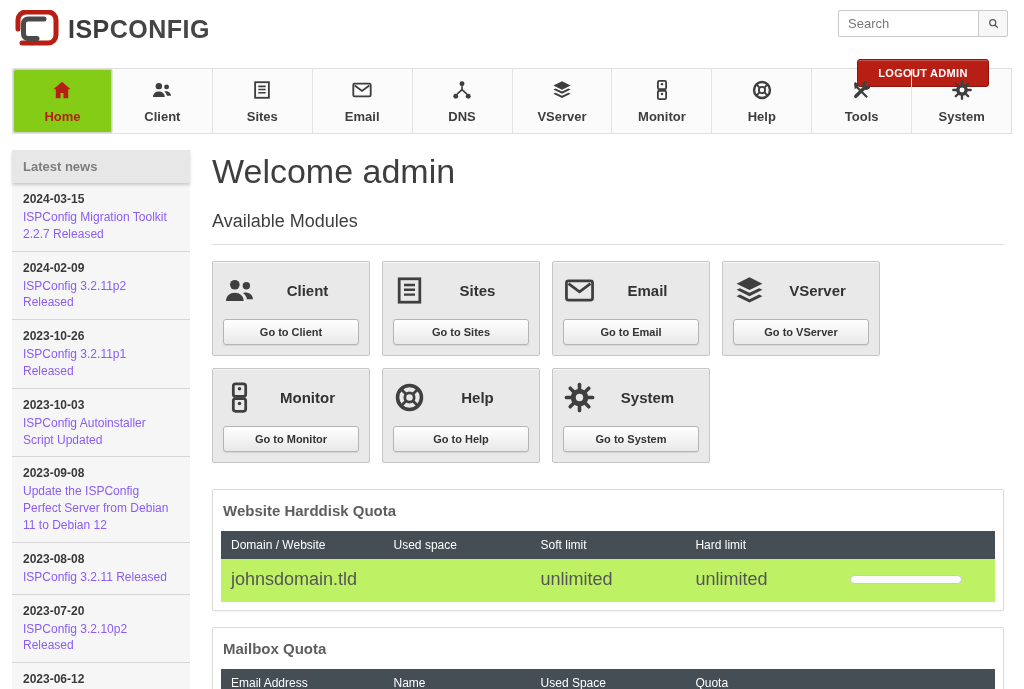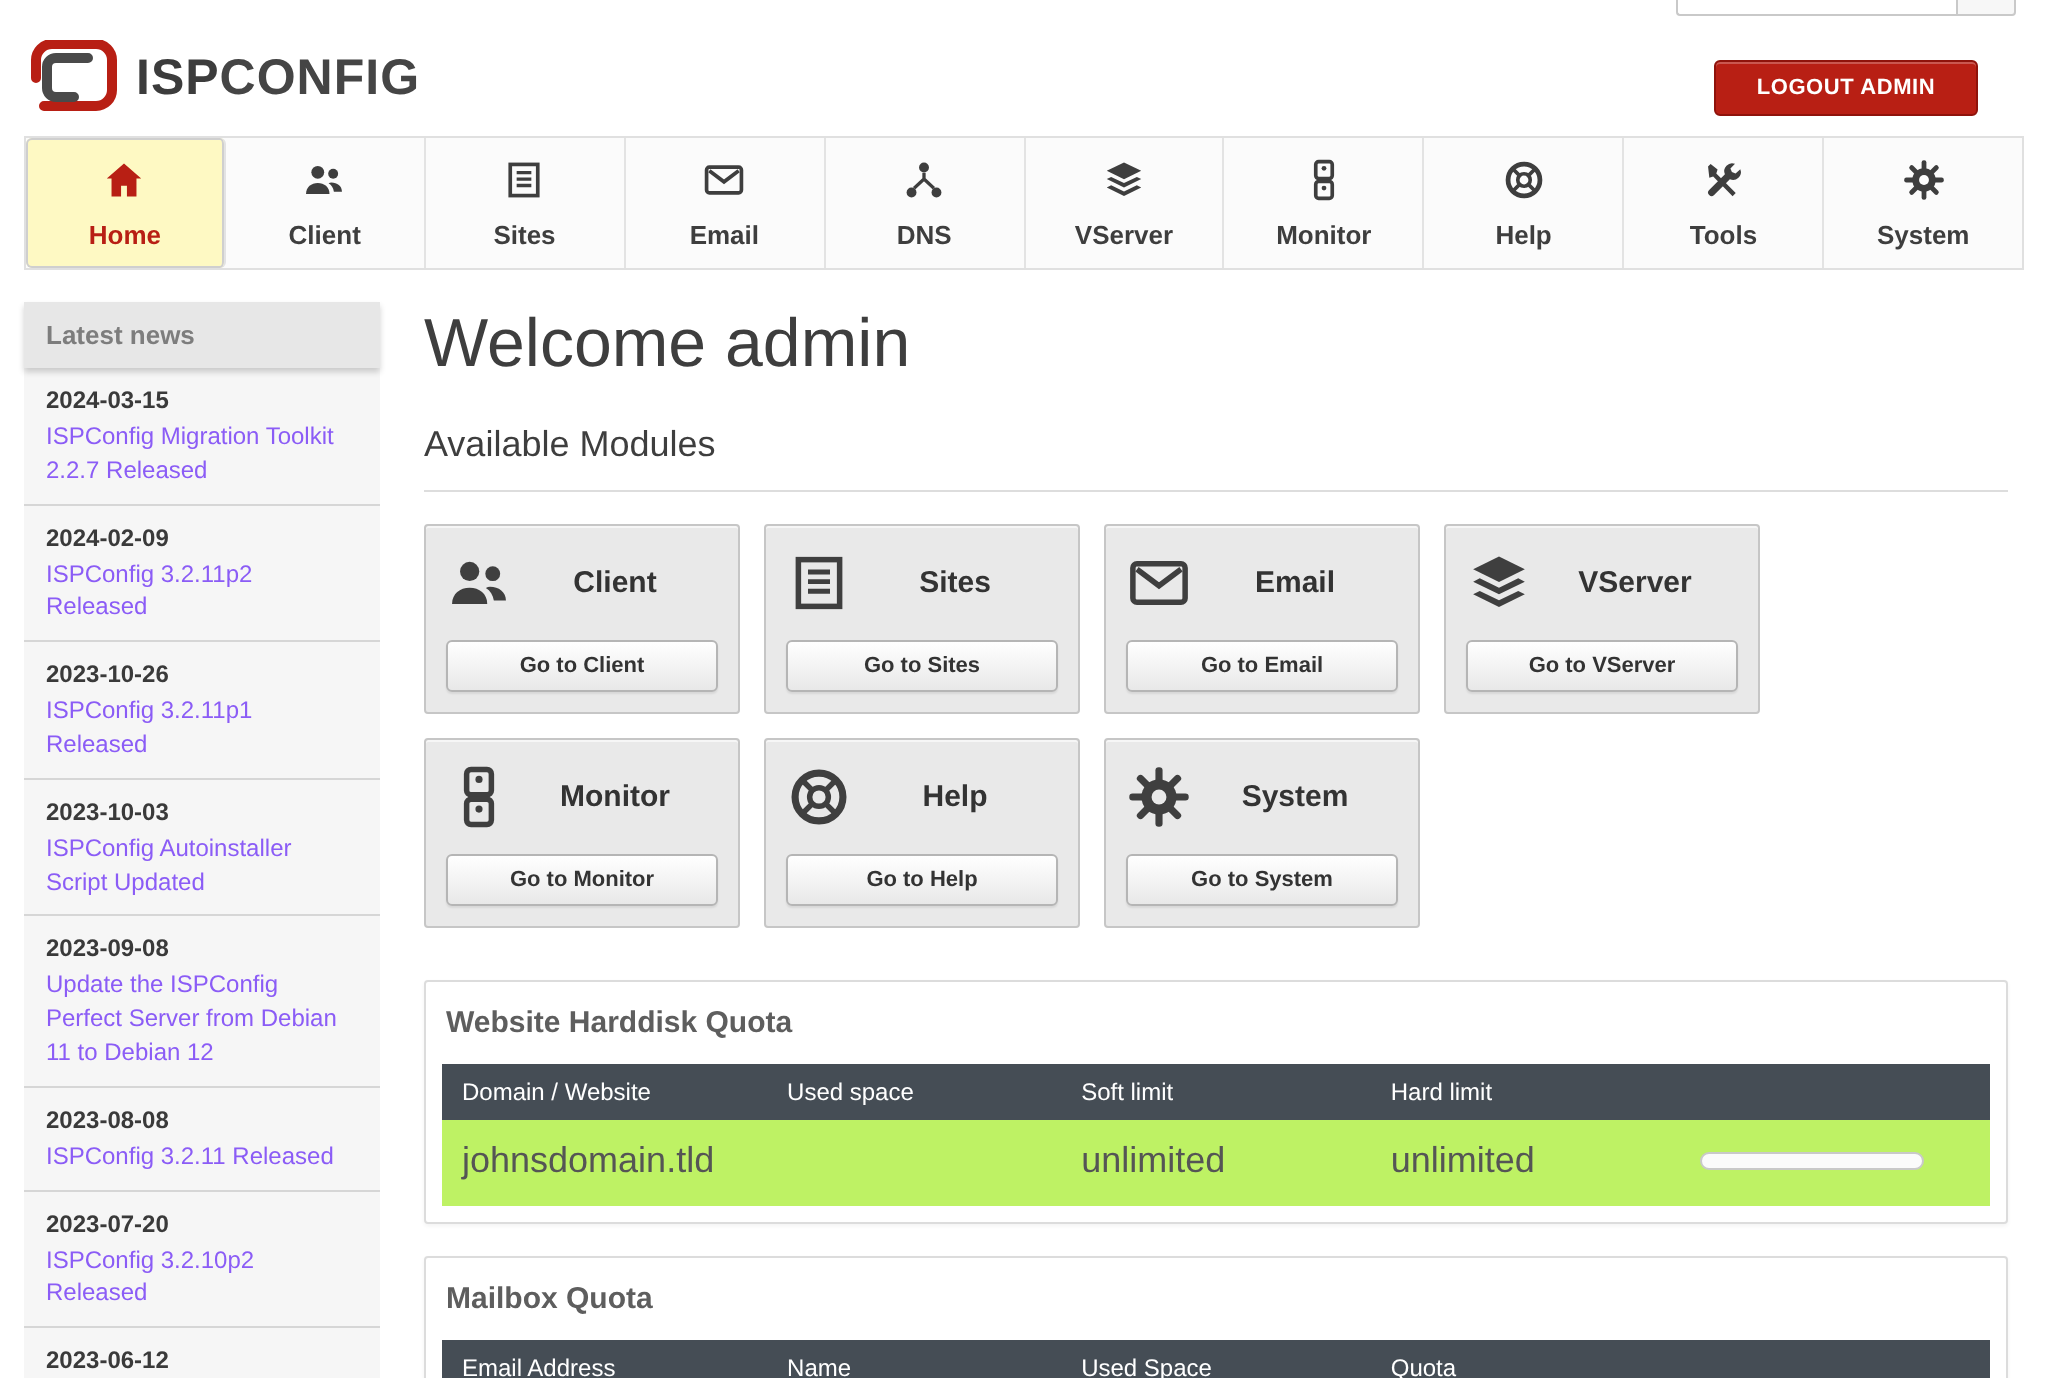--- a/index.html
+++ b/index.html
@@ -8,21 +8,21 @@
     width: 1024px; min-height: 689px;
     font-family: "Liberation Sans", sans-serif;
     color: #444;
     --accent: #b81f14;
     --table-head: #454d55;
   }
   .icon svg { display:block; }
 
   
   header {
-    display:flex; justify-content:space-between; align-items:flex-end;
+    display:flex; justify-content:space-between; align-items:flex-start;
     padding: 10px 16px 6px 14px; height: 64px;
   }
   .logo { display:flex; align-items:center; gap:8px; }
   .logo-text { font-size:25px; font-weight:800; color:#3c3c3c; letter-spacing:.5px; }
   .logo-text .logo-sub { font-weight:700; color:#454545; }
   .header-right { display:flex; align-items:center; gap:22px;flex-direction:column; }
   .searchbox { display:flex; align-items:stretch; }
   .searchbox input {
     width:140px; height:27px; border:1px solid #c9c9c9; border-right:none;
     padding:0 9px; font-size:13px; font-family:inherit; color:#333; outline:none;
@@ -49,21 +49,21 @@
   }
   .tab {
     flex:1; text-align:center; padding:10px 0 9px; cursor:pointer;
     border-right:1px solid #e3e3e3; color:#3e3e3e;
   }
   .tab:last-child { border-right:none; }
   .tab .icon { display:inline-block; }
   .tab .icon svg { width:22px; height:22px; margin:0 auto; }
   .tab-label { display:block; font-size:13px; font-weight:bold; margin-top:4px; }
   .tab.active {
-    background:#fef9c3; color:var(--accent);
+    background:#84cc16; color:var(--accent);
     box-shadow: inset 0 0 0 1px #cfcfcf; border-radius:3px;
   }
 
   
   .content { display:flex; padding:16px 12px 10px; gap:22px; align-items:flex-start; }
 
   
   .sidebar { width:178px; flex-shrink:0; }
   .sidebar-title {
     background:#e7e7e7; color:#7d7d7d; font-weight:bold; font-size:13px;

